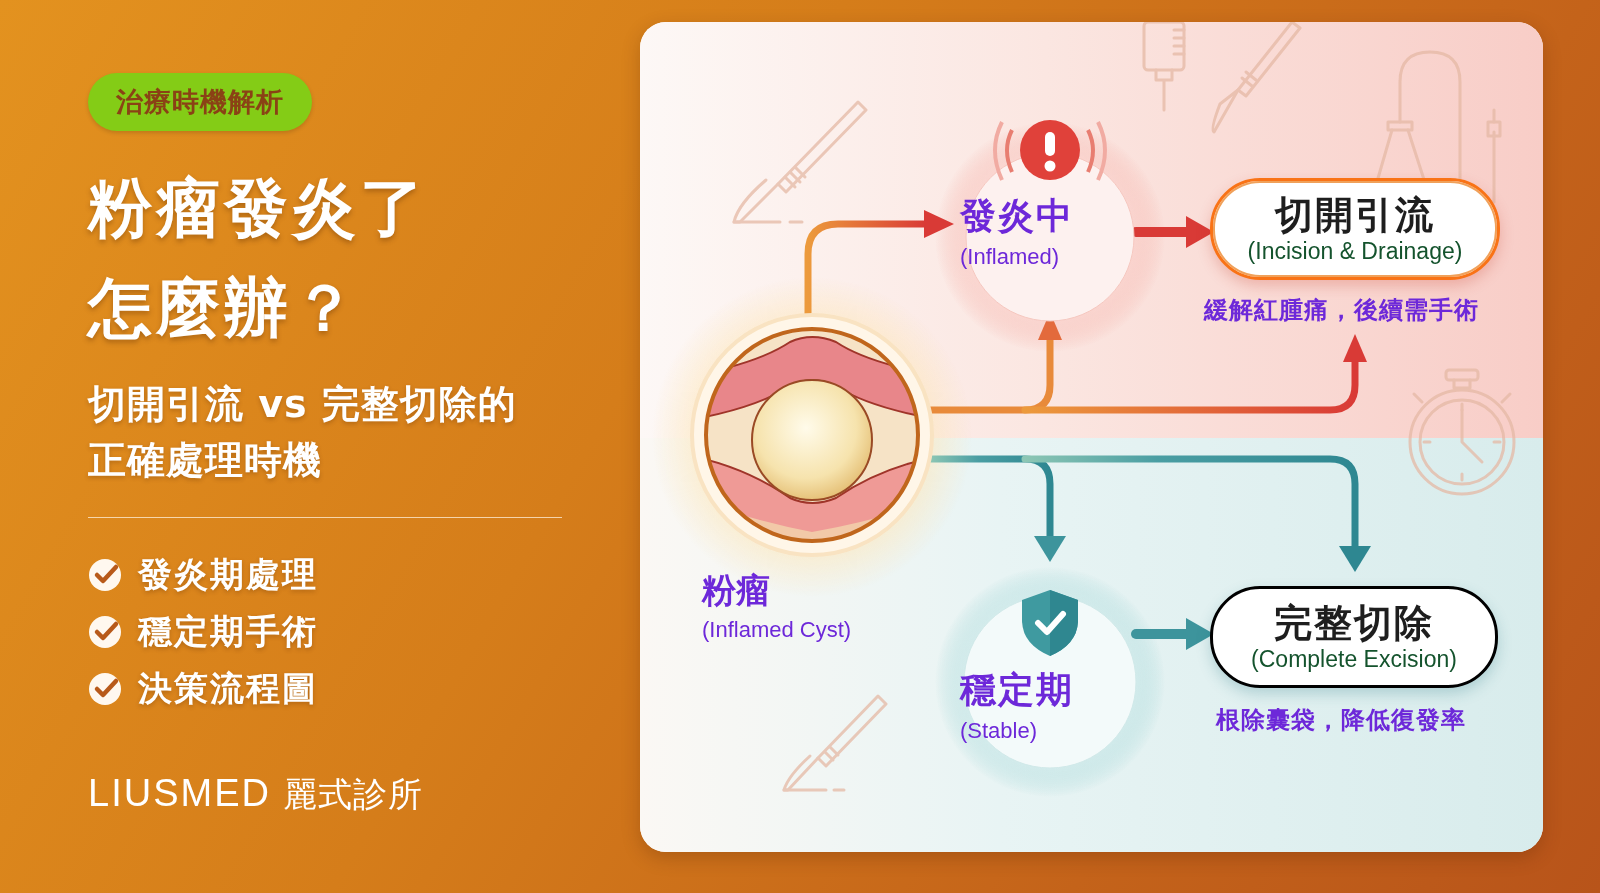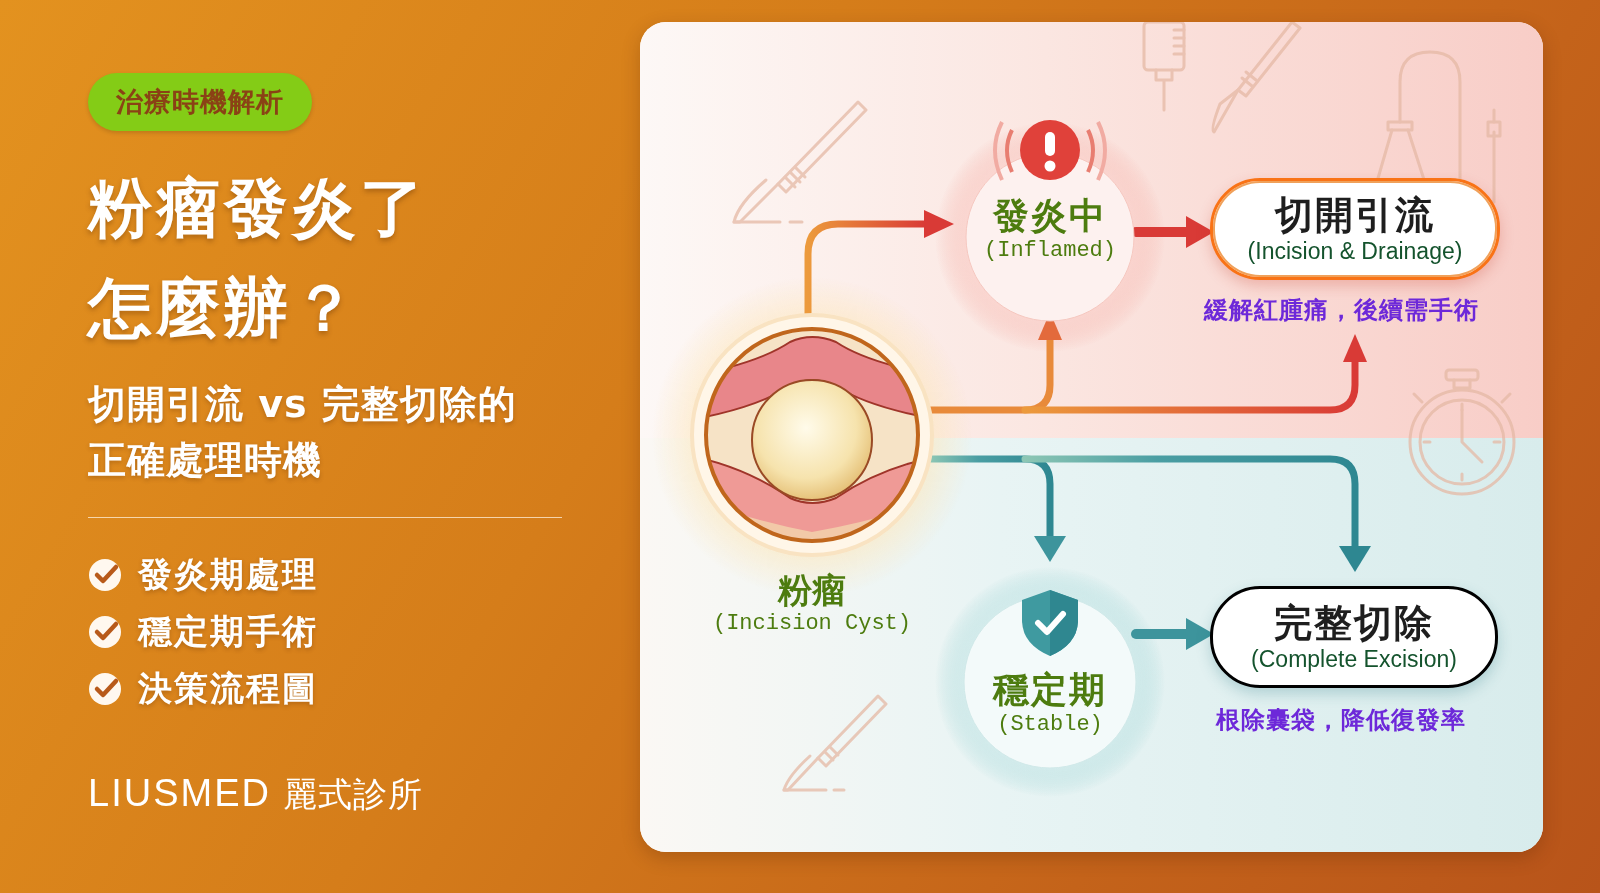--- a/index.html
+++ b/index.html
@@ -38,23 +38,23 @@
     border-radius: 26px; overflow: hidden;
     background: #fbf7f5;
     box-shadow: 0 6px 18px rgba(80,30,0,.25);
   }
   .band-top { position: absolute; left: 0; top: 0; width: 100%; height: 416px;
     background: linear-gradient(90deg, #fdf8f6 0%, #fbe6e1 45%, #f8cdc7 100%); }
   .band-bottom { position: absolute; left: 0; top: 416px; width: 100%; height: 414px;
     background: linear-gradient(90deg, #fbf8f4 0%, #e8f4f4 40%, #d8ecec 100%); }
   .card svg.art { position: absolute; left: 0; top: 0; }
 
-  .label { position: absolute; text-align: center; color: #4d7c0f; }
+  .label { position: absolute; text-align: left; color: #6d28d9; }
   .label .zh { font-weight: bold; }
-  .label .en { font-family: Liberation Mono, monospace; }
+  .label .en { font-family: Liberation Sans, sans-serif; margin-top: 6px; }
 
   .pill {
     position: absolute; background: #fff; border-radius: 50px; text-align: center;
     display: flex; flex-direction: column; justify-content: center; align-items: center;
   }
   .pill .zh { font-size: 38px; font-weight: bold; color: #1e1e1e; line-height: 44px; letter-spacing: 2px; }
   .pill .en { font-size: 23px; color: #14532d; line-height: 28px; font-family: "Liberation Sans", sans-serif; }
   .pill-red { border: 3px solid #f97316; box-shadow: 0 0 0 2px #f0a15a inset, 0 6px 14px rgba(200,60,40,.25); }
   .pill-teal { border: 3px solid #000000; box-shadow: 0 6px 14px rgba(40,120,130,.25); }
   .note { position: absolute; font-size: 24px; font-weight: bold; color: #6d28d9; white-space: nowrap; letter-spacing: 1px; }
@@ -239,21 +239,21 @@
         <path d="M60 436 Q110 448 150 476 Q172 486 196 476 Q236 448 290 436" fill="none" stroke="#a0352a" stroke-width="2"></path>
         <path d="M60 480 Q120 500 172 510 Q230 500 290 480 L290 530 L60 530 Z" fill="#f2c9a8"></path>
       </g>
       <circle cx="172" cy="418" r="60" fill="url(#cystBall)" stroke="#9a4a25" stroke-width="2"></circle>
       <circle cx="172" cy="413" r="106" fill="none" stroke="#c0661c" stroke-width="4"></circle>
     </g>
   </svg>
 
   <div class="label" style="left:62px; top:548px; width:220px;">
     <div class="zh" style="font-size:34px; line-height:40px;">粉瘤</div>
-    <div class="en" style="font-size:22px; line-height:28px;">(Incision Cyst)</div>
+    <div class="en" style="font-size:22px; line-height:28px;">(Inflamed Cyst)</div>
   </div>
 
   <div class="label" style="left:320px; top:172px; width:180px;">
     <div class="zh" style="font-size:36px; line-height:44px; letter-spacing:2px;">發炎中</div>
     <div class="en" style="font-size:22px; line-height:26px;">(Inflamed)</div>
   </div>
 
   <div class="label" style="left:320px; top:646px; width:180px;">
     <div class="zh" style="font-size:36px; line-height:44px; letter-spacing:2px;">穩定期</div>
     <div class="en" style="font-size:22px; line-height:26px;">(Stable)</div>

